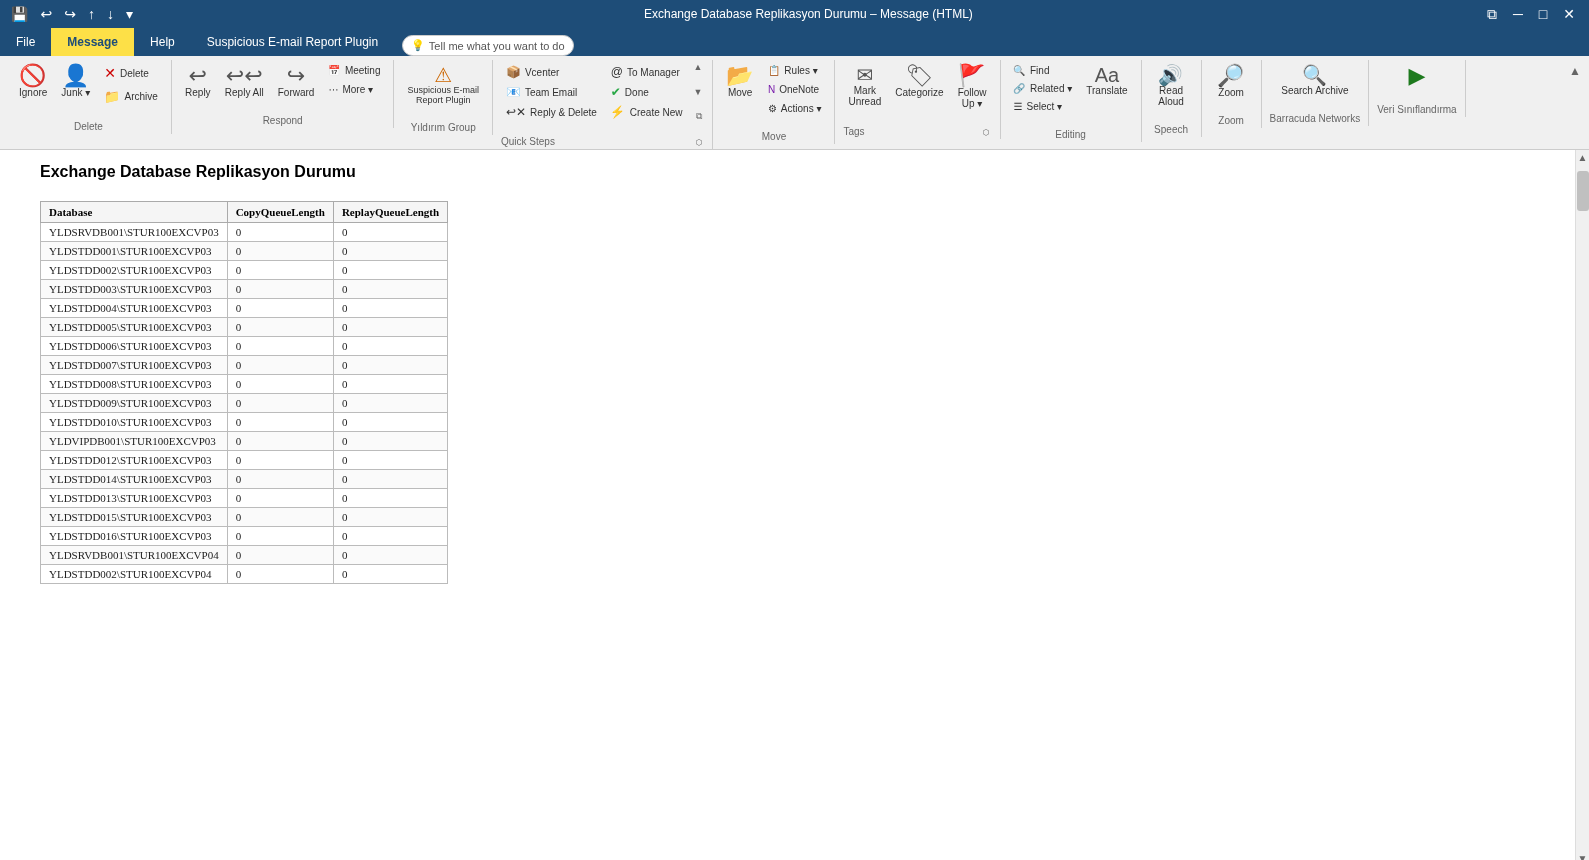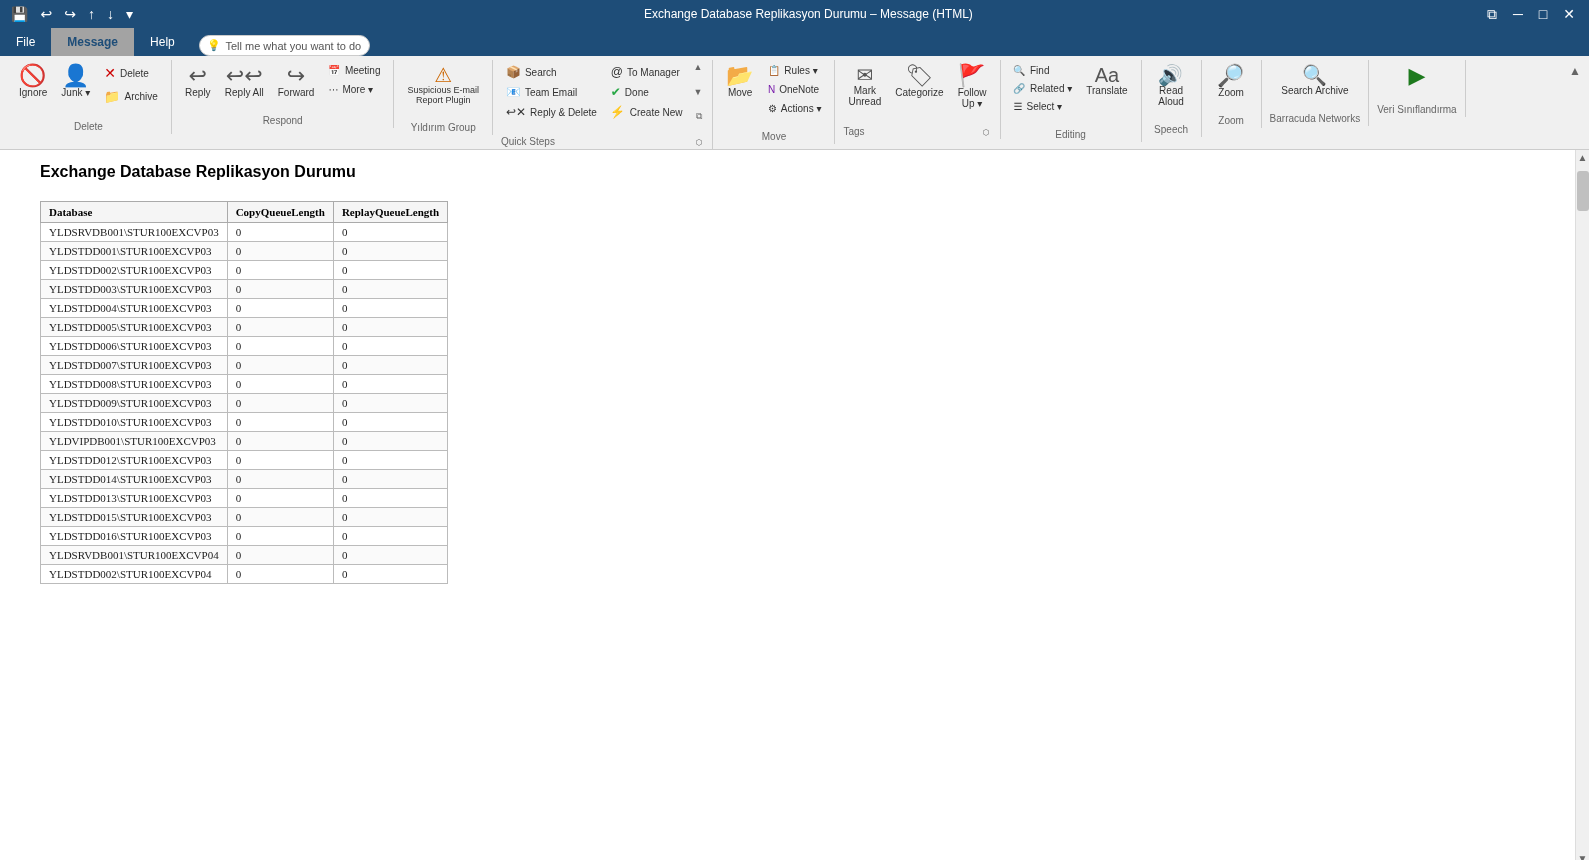--- a/index.html
+++ b/index.html
@@ -33,21 +33,21 @@
     .tab {
       padding: 5px 16px;
       font-size: 12px;
       color: white;
       cursor: pointer;
       height: 28px;
       display: flex;
       align-items: center;
     }
     .tab.active {
-      background: #a3a3a3;
+      background: #fde047;
       color: #1e4d78;
       font-weight: 600;
     }
 
     
     .ribbon {
       background: #f0f0f0;
       border-bottom: 1px solid #ccc;
       padding: 4px 6px 0 6px;
       display: flex;
@@ -202,20 +202,21 @@
     <span class="title-btn">─</span>
     <span class="title-btn">□</span>
     <span class="title-btn">✕</span>
   </div>
 </div>
 
 <div class="tab-bar">
   <div class="tab">File</div>
   <div class="tab active">Message</div>
   <div class="tab">Help</div>
+  <div class="tab">Suspicious E-mail Report Plugin</div>
   <div class="tell-me-box">
     <span>💡</span>
     <span>Tell me what you want to do</span>
   </div>
 </div>
 
 <div class="ribbon" style="position:relative; min-height:88px;">
 
   <div class="ribbon-group">
     <div class="ribbon-group-content">
@@ -277,21 +278,21 @@
       </div>
     </div>
     <div class="ribbon-group-label">Yıldırım Group</div>
   </div>
 
   <div class="ribbon-group">
     <div class="ribbon-group-content">
       <div class="ribbon-small-row">
         <div class="ribbon-btn-inline">
           <span style="font-size:12px;">📦</span>
-          <span>Search</span>
+          <span>Vcenter</span>
         </div>
         <div class="ribbon-btn-inline">
           <span style="font-size:12px;">📧</span>
           <span>Team Email</span>
         </div>
         <div class="ribbon-btn-inline">
           <span style="font-size:12px;">↩✕</span>
           <span>Reply &amp; Delete</span>
         </div>
       </div>

